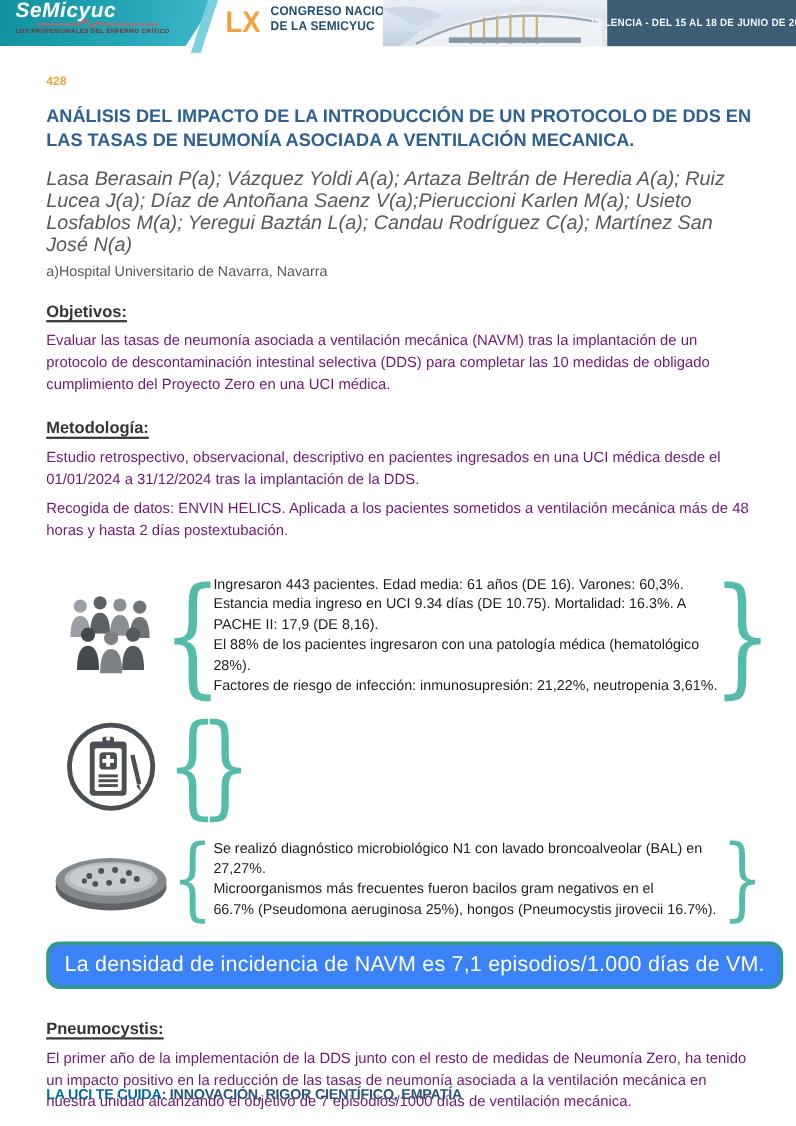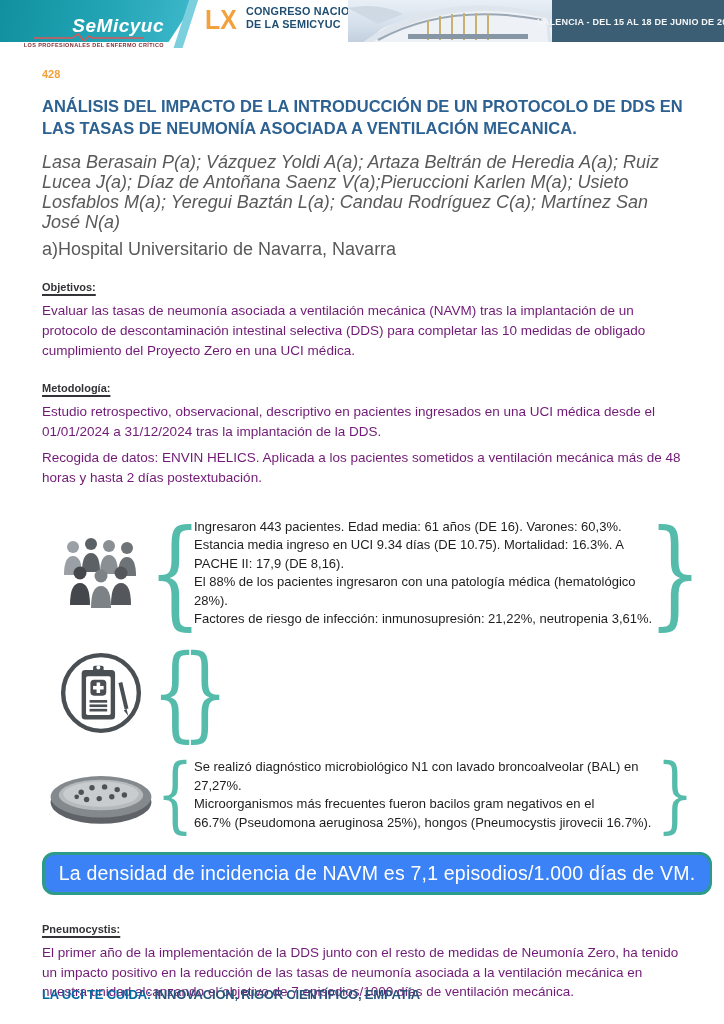--- a/index.html
+++ b/index.html
@@ -6,40 +6,40 @@
   body{font-family:"Liberation Sans",sans-serif;background:#ffffff;}
   .page{position:relative;width:724px;height:1024px;background:#ffffff;overflow:hidden;}
 
   
   .hdr{position:relative;height:42px;background:#ffffff;}
   .hdr-teal{position:absolute;left:0;top:0;width:196px;height:42px;
     background:linear-gradient(100deg,#11919f 0%,#23a5b6 55%,#3fb9cc 100%);
     clip-path:polygon(0 0,100% 0,86% 100%,0 100%);}
   .hdr-stripe{position:absolute;left:182px;top:-4px;width:9px;height:52px;
     background:#7cd0dd;transform:skewX(-18deg);}
-  .logo-block{position:absolute;left:14px;top:16px;width:150px;text-align:right;color:#fff;}
+  .logo-block{position:absolute;left:14px;top:0;width:150px;text-align:left;color:#fff;}
   .logo-name{font-style:italic;font-weight:700;font-size:19px;letter-spacing:.5px;line-height:20px;}
   .logo-pulse{display:block;margin:-3px auto 0 auto;}
   .logo-tag{font-size:5.5px;font-weight:700;color:#7e2d34;letter-spacing:.4px;margin-top:1px;}
   .congress{position:absolute;left:205px;top:5px;display:flex;align-items:flex-start;gap:6px;}
   .congress-num{color:#f2a13c;font-size:27px;font-weight:900;line-height:30px;transform:scaleX(.92);transform-origin:left;}
   .congress-txt{color:#1f4e72;font-weight:700;font-size:11.5px;line-height:12.5px;letter-spacing:.2px;transform:scaleX(.94);transform-origin:left;}
   .hdr-photo{position:absolute;left:348px;top:0;width:204px;height:42px;
     background:linear-gradient(180deg,#e9eff6 0%,#d4dfeb 60%,#c2cfdd 100%);overflow:hidden;}
   .hdr-band{position:absolute;left:552px;top:0;width:172px;height:42px;background:#3c5e74;
     display:flex;align-items:center;justify-content:center;}
   .hdr-band span{color:#f4f6f8;font-size:9.5px;font-weight:700;letter-spacing:.2px;transform:scaleX(.95);white-space:nowrap;}
 
   
   .content{padding:0 34px 0 42px;}
   .abs-num{margin-top:26px;color:#f2a13c;font-size:11px;font-weight:700;}
   .title{margin-top:15px;color:#2d6191;font-size:16.5px;font-weight:700;line-height:22px;max-width:655px;}
   .authors{margin-top:13px;color:#595959;font-style:italic;font-size:18px;line-height:20px;max-width:640px;}
-  .affil{margin-top:7px;color:#595959;font-size:18px;}
-  .sec-head{margin-top:21px;color:#333338;font-size:11px;font-weight:700;
+  .affil{margin-top:7px;color:#595959;font-size:13px;}
+  .sec-head{margin-top:21px;color:#333338;font-size:15px;font-weight:700;
     text-decoration:underline;text-decoration-thickness:2px;text-underline-offset:3px;}
   .para{margin-top:8px;color:#701a75;font-size:13.5px;line-height:20px;max-width:655px;}
 
   
   .results{margin-top:26px;}
   .result-row{display:flex;align-items:center;margin-bottom:10px;}
   .icon-cell{width:118px;min-width:118px;display:flex;align-items:center;justify-content:center;}
   .brace{font-family:"DejaVu Serif",serif;color:#55bcab;font-weight:400;line-height:1;
     display:flex;align-items:center;justify-content:center;width:30px;transform:scaleX(.72);}
   .row1 .brace{font-size:118px;} .row2 .brace{font-size:102px;} .row3 .brace{font-size:82px;}

